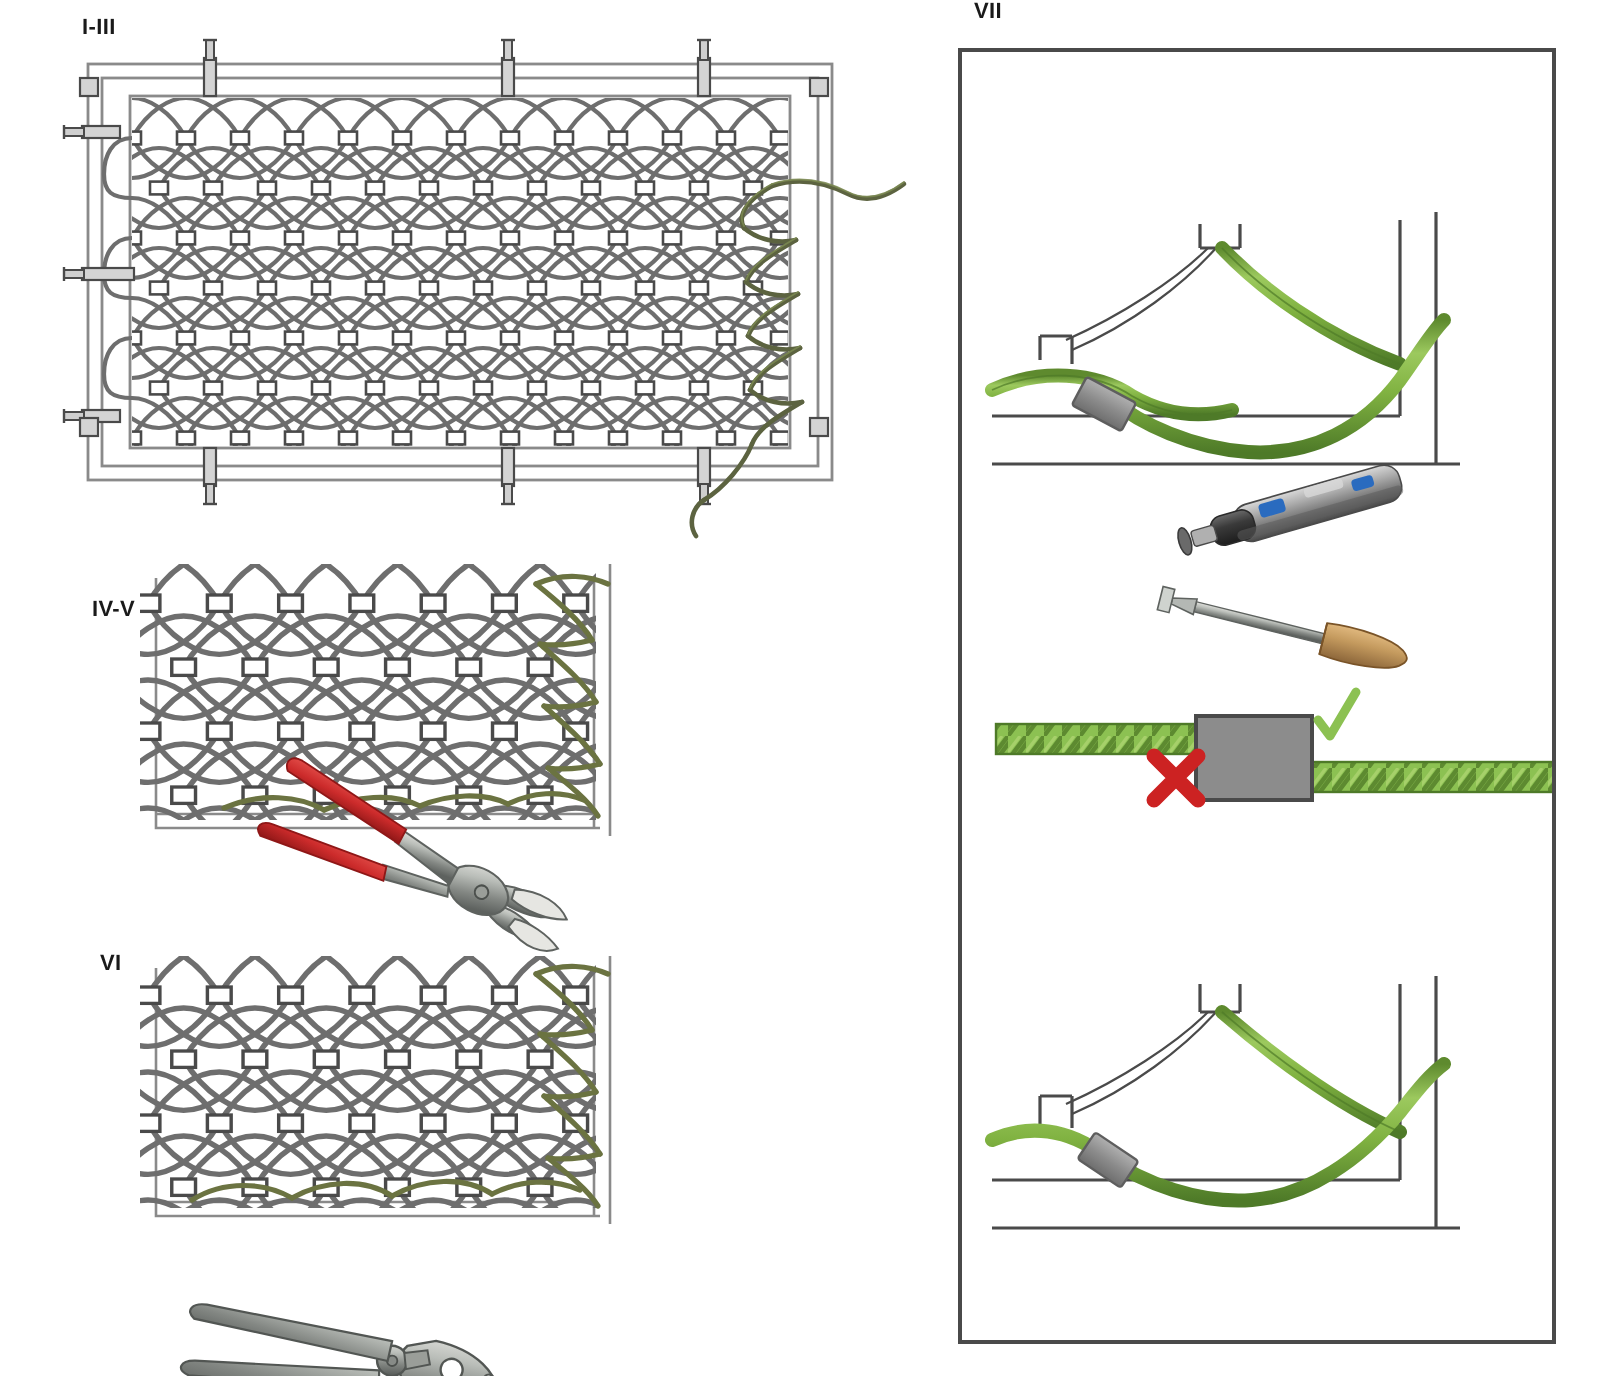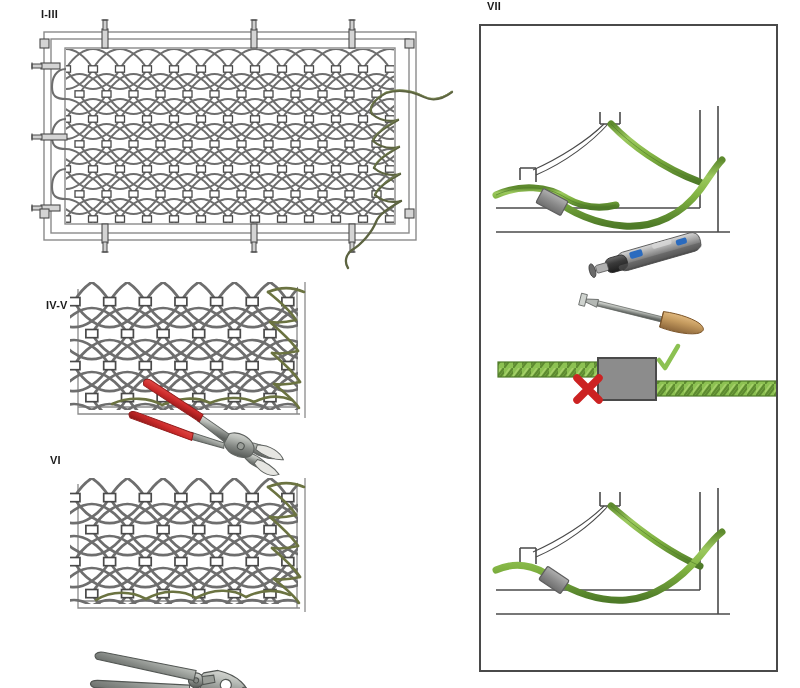--- a/index.html
+++ b/index.html
@@ -26,21 +26,21 @@
   .svg-layer {
     position: absolute;
     left: 0;
     top: 0;
     width: 800px;
     height: 688px;
     pointer-events: none;
   }
   #lbl-1 { left: 41px;  top: 8px; }
   #lbl-2 { left: 46px;  top: 273px; margin-top: 26px; }
-  #lbl-3 { left: 50px;  top: 454px; }
+  #lbl-3 { left: 50px;  top: 476px; }
   #lbl-4 { left: 487px; top: 0; }
   .vii-box {
     position: absolute;
     left: 479px;
     top: 24px;
     width: 299px;
     height: 648px;
     border: 2px solid #4a4a4a;
     box-sizing: border-box;
     background: #ffffff;

